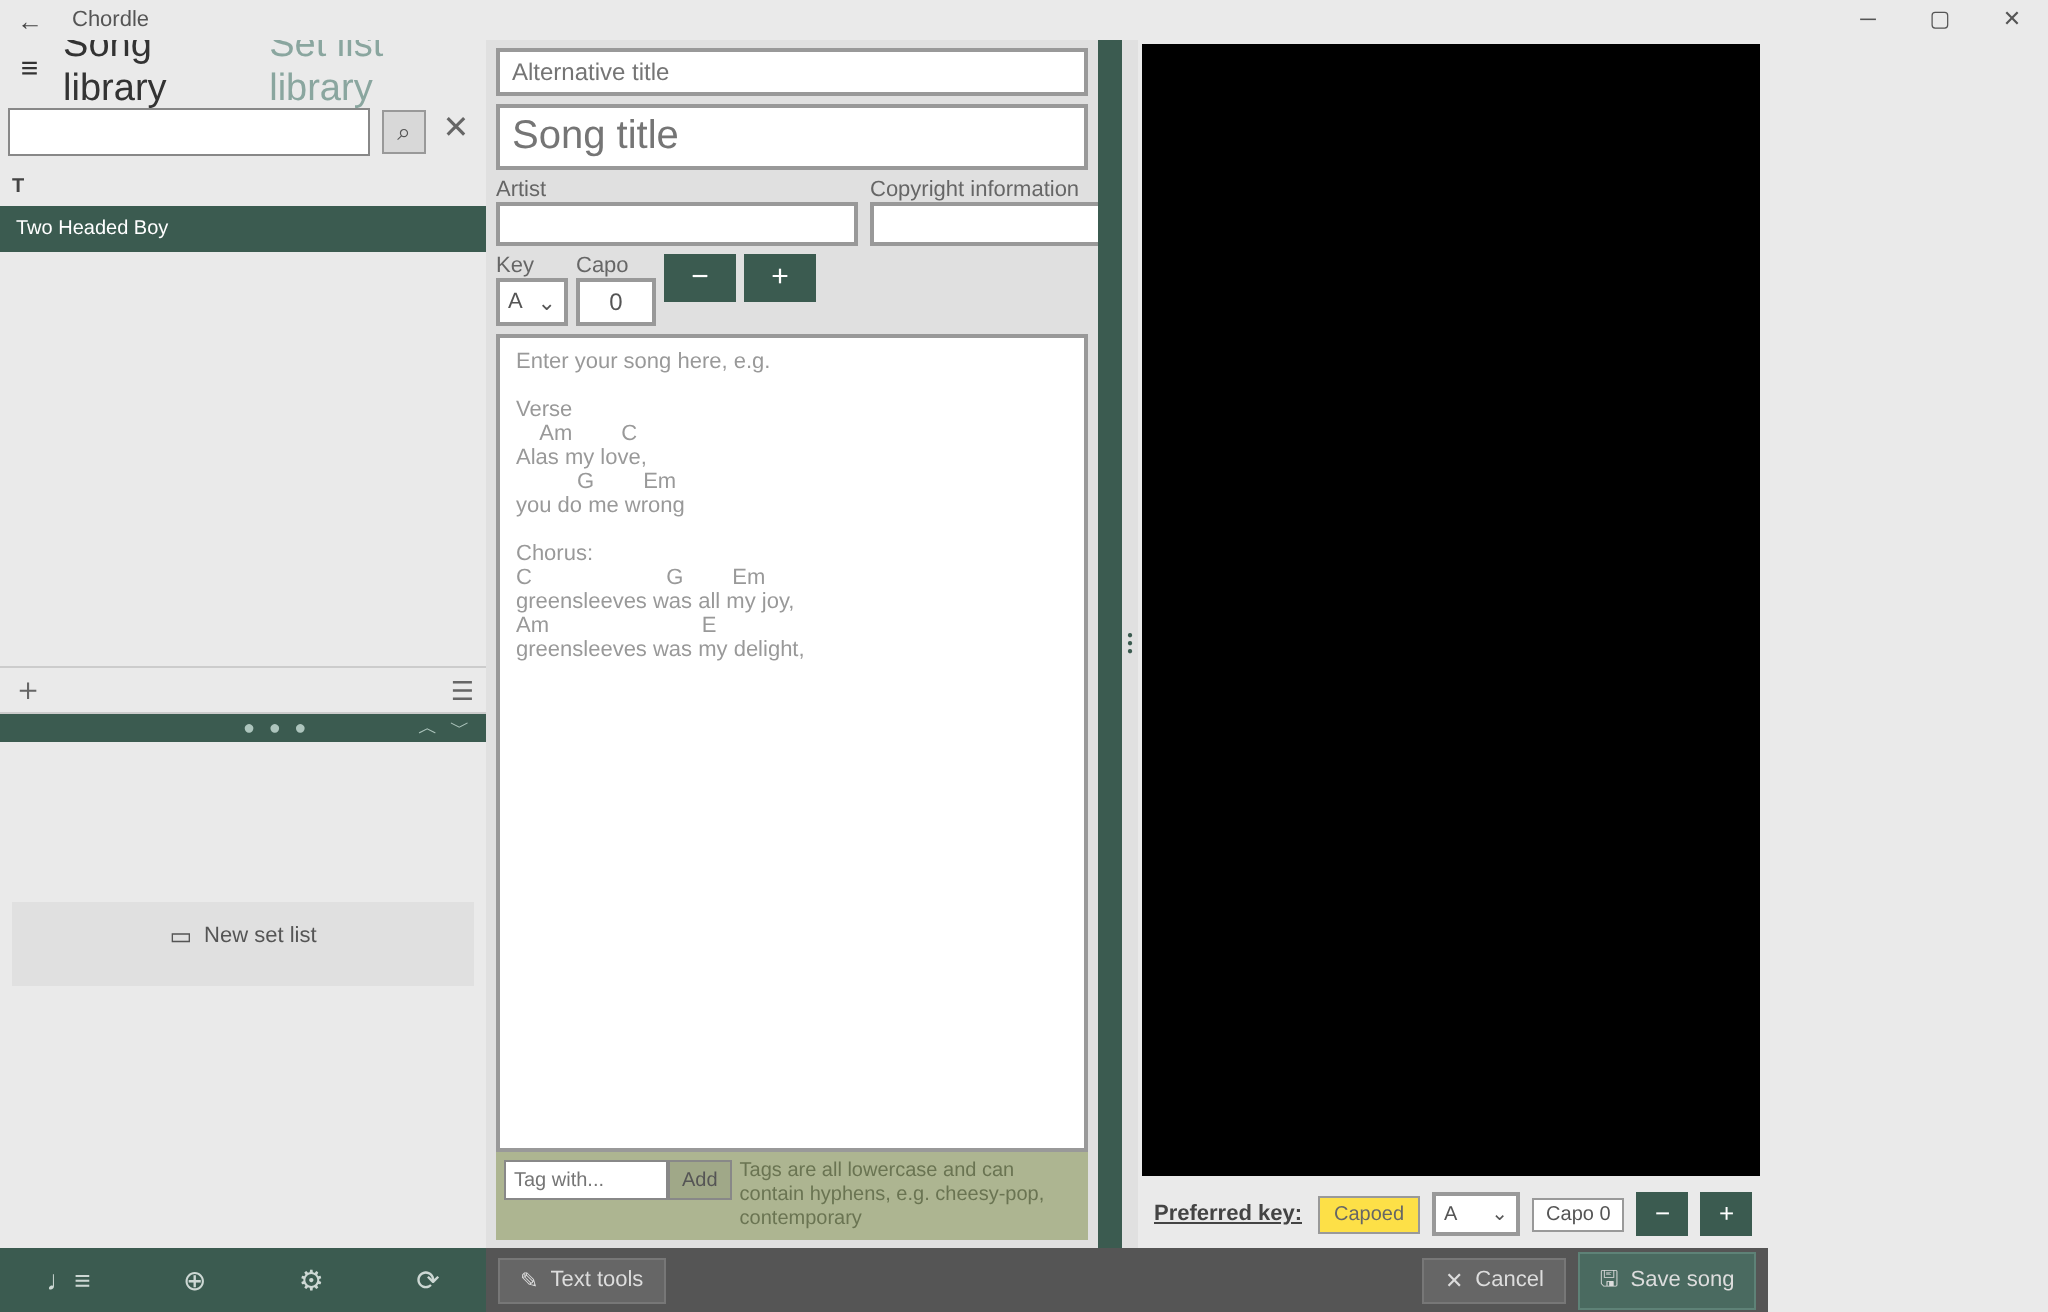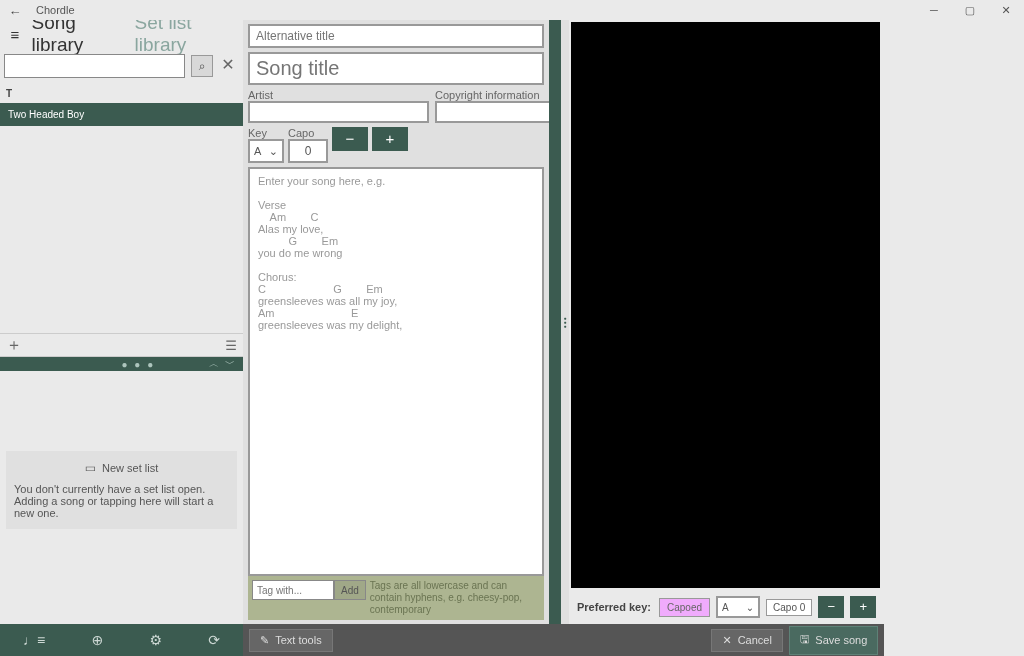--- a/index.html
+++ b/index.html
@@ -76,22 +76,22 @@
 .footer-btn { background: #666; border: 1px solid #777; color: #ddd; font-size: 11px; padding: 4px 10px; cursor: pointer; display: flex; align-items: center; gap: 6px; }
 .footer-btn.save { background: #4a6a60; border-color: #5e8277; }
 
 .divider-grip { width: 8px; background: #e0e0e0; display: flex; align-items: center; justify-content: center; }
 .grip-dots { color: #3b5b50; font-size: 5px; line-height: 4px; }
 
 
 .right { flex: 1; display: flex; flex-direction: column; background: #eaeaea; }
 .preview { flex: 1; margin: 2px 4px 4px 2px; background: #000; }
 .pref-key-row { padding: 4px 8px 6px 8px; display: flex; align-items: center; gap: 6px; font-size: 11px; color: #444; }
-.pref-label { font-weight: 600; margin-right: 2px; }
-.capoed-btn { background: #f0abfc; border: 1px solid #999; padding: 3px 7px; font-size: 10px; color: #666; cursor: pointer; }
+.pref-label { font-weight: 600; margin-right: 2px; text-decoration: underline; }
+.capoed-btn { background: #fde047; border: 1px solid #999; padding: 3px 7px; font-size: 10px; color: #666; cursor: pointer; }
 .key-sel2 { border: 2px solid #999; background: #fff; width: 44px; height: 22px; font-size: 10px; display: flex; align-items: center; justify-content: space-between; padding: 0 4px; color: #555; cursor: pointer; }
 .capo-chip { border: 1px solid #999; background: #fff; padding: 2px 6px; font-size: 10px; color: #555; }
 .pm-btn2 { background: #3b5b50; color: #fff; width: 26px; height: 22px; text-align: center; line-height: 20px; font-size: 13px; cursor: pointer; border: none; }
 
 .columns-wrap { flex: 1; display: flex; overflow: hidden; }
 </style>
 </head>
 <body>
 
 <div class="titlebar">
@@ -131,21 +131,20 @@
       <div class="dots">● ● ●</div>
       <div class="caret">︿</div>
       <div class="caret">﹀</div>
     </div>
 
     <div class="setlist-panel">
       <div class="nsl">
         <span class="nsl-icon">▭</span>
         <span>New set list</span>
       </div>
-      <div>You don't currently have a set list open. Adding a song or tapping here will start a new one.</div>
     </div>
 
     <div class="bottom-actions">
       <div class="ba">♩≡</div>
       <div class="ba">⊕</div>
       <div class="ba">⚙</div>
       <div class="ba">⟳</div>
     </div>
   </div>
 

